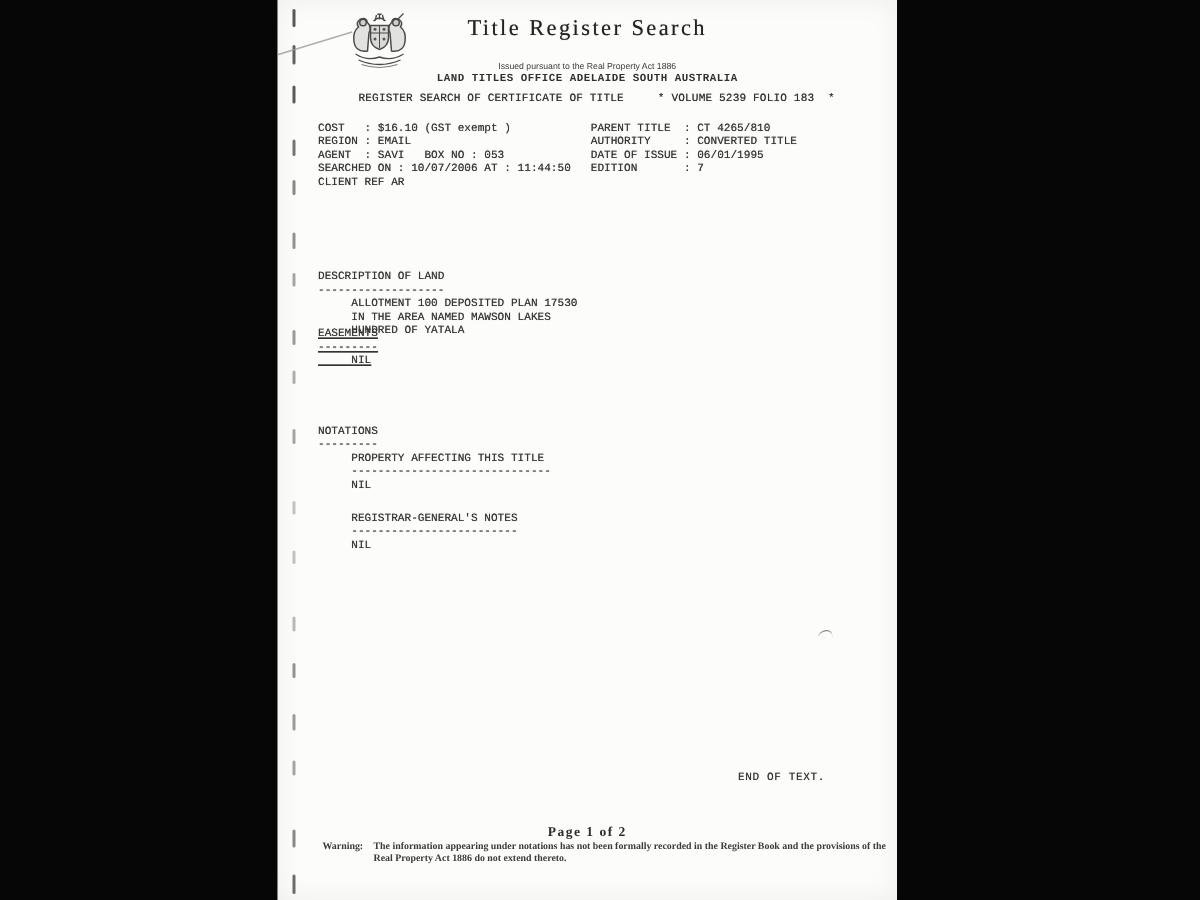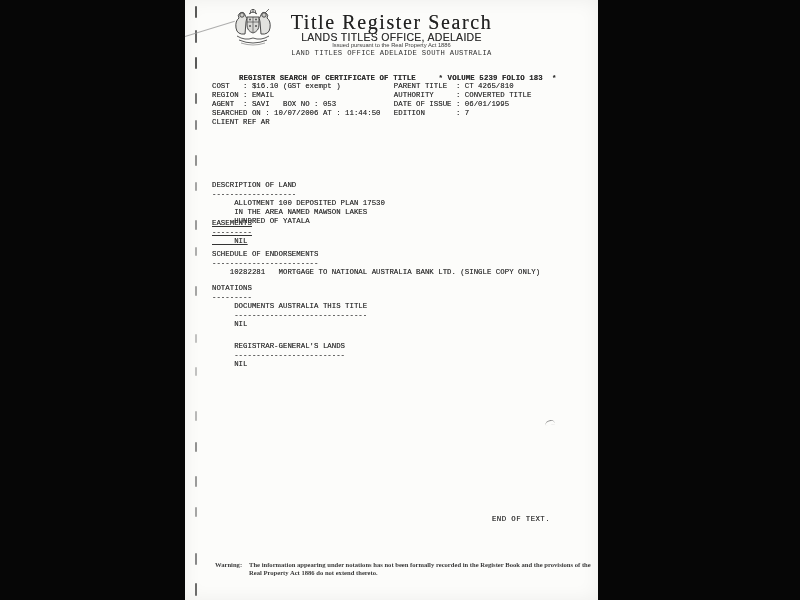--- a/index.html
+++ b/index.html
@@ -22,42 +22,42 @@
   }
   .stray-mark{
     position:absolute;left:360px;top:420px;width:10px;height:4px;
     border-top:1.2px solid #6a6a6a;border-radius:60% 40% 0 0/100% 100% 0 0;
     transform:rotate(-6deg);opacity:.75;
   }
   
   .coat{position:absolute;left:40px;top:7px;}
   .hdr{position:absolute;left:0;width:413px;text-align:center;color:#2b2b2b;}
   .hdr-title{
-    top:11px;font-family:"Liberation Serif", serif;font-size:20px;
+    top:11px;font-family:"Liberation Serif", serif;font-size:15px;
     letter-spacing:1.6px;color:#222;text-shadow:0 0 .5px rgba(30,30,30,.55);
   }
   .hdr-office{
     top:31px;font-family:"Liberation Sans", sans-serif;font-size:10.5px;
     letter-spacing:.3px;color:#2e2e2e;text-shadow:0 0 .4px rgba(40,40,40,.5);
   }
   .hdr-issued{
     top:42px;font-family:"Liberation Sans", sans-serif;font-size:5.8px;color:#3a3a3a;
   }
   .hdr-office2{
     top:49px;font-family:"Liberation Mono","DejaVu Sans Mono",monospace;
-    font-size:7.2px;font-weight:normal;letter-spacing:.35px;color:#303030;
+    font-size:7.2px;font-weight:bold;letter-spacing:.35px;color:#303030;
   }
   
   .mono{
     position:absolute;
     font-family:"Liberation Mono","DejaVu Sans Mono",monospace;
     font-size:7.4px;line-height:9px;color:#333;
     white-space:pre;text-shadow:0 0 .45px rgba(45,45,45,.65);
   }
-  .register-line{left:54px;top:74px;font-weight:bold;letter-spacing:.1px;color:#2e2e2e;}
+  .register-line{left:54px;top:62px;font-weight:normal;letter-spacing:.1px;color:#2e2e2e;}
   .info-block{left:27px;top:82px;}
   .sec-proprietor{left:27px;top:135px;}
   .sec-land{left:27px;top:169px;margin-top:12px;}
   .sec-easements{left:27px;top:219px;text-decoration:underline;}
   .sec-endorsements{left:27px;top:250px;}
   .sec-notations{left:27px;top:284px;}
   .sec-registrar{left:27px;top:342px;}
   .end-of-text{left:307px;top:515px;letter-spacing:.4px;}
   
   .page-number{
@@ -124,50 +124,47 @@
           <circle cx="39" cy="8" r="2.2" fill="#cfcfcb"></circle>
           <path d="M40 6 l4 -4" stroke-width=".8"></path>
 
           <path d="M12 29 q8 5 16 2 q8 3 16 -2 M14 33 q14 6 28 0" stroke-width=".9"></path>
           <path d="M16 36 q12 4 24 0" stroke-width=".7" opacity=".7"></path>
         </g>
       </svg>
     </div>
 
     <div class="hdr hdr-title">Title Register Search</div>
-    <div class="hdr hdr-office">LANDS TITLES OFFICE, ADELAIDE</div>
     <div class="hdr hdr-issued">Issued pursuant to the Real Property Act 1886</div>
     <div class="hdr hdr-office2">LAND TITLES OFFICE ADELAIDE SOUTH AUSTRALIA</div>
     <div class="mono register-line">REGISTER SEARCH OF CERTIFICATE OF TITLE     * VOLUME 5239 FOLIO 183  *</div>
 
     <div class="mono info-block">COST   : $16.10 (GST exempt )            PARENT TITLE  : CT 4265/810
 REGION : EMAIL                           AUTHORITY     : CONVERTED TITLE
 AGENT  : SAVI   BOX NO : 053             DATE OF ISSUE : 06/01/1995
 SEARCHED ON : 10/07/2006 AT : 11:44:50   EDITION       : 7
 CLIENT REF AR</div>
 
     <div class="mono sec-land">DESCRIPTION OF LAND
 -------------------
      ALLOTMENT 100 DEPOSITED PLAN 17530
      IN THE AREA NAMED MAWSON LAKES
      HUNDRED OF YATALA</div>
     <div class="mono sec-easements">EASEMENTS
 ---------
      NIL</div>
-    <div class="mono sec-endorsements">SCHEDULE OF ENDORSEMENTS
-------------------------
-    10282281   MORTGAGE TO NATIONAL AUSTRALIA BANK LTD. (SINGLE COPY ONLY)</div>
     <div class="mono sec-notations">NOTATIONS
 ---------
-     DOCUMENTS AUSTRALIA THIS TITLE
+     PROPERTY AFFECTING THIS TITLE
      ------------------------------
      NIL</div>
-    <div class="mono sec-registrar">     REGISTRAR-GENERAL'S LANDS
+    <div class="mono sec-registrar">     REGISTRAR-GENERAL'S NOTES
      -------------------------
      NIL</div>
 
     <div class="mono end-of-text">END OF TEXT.</div>
 
+    <div class="page-number">Page 1 of 2</div>
     <div class="warning-label">Warning:</div>
     <div class="warning-text">The information appearing under notations has not been formally recorded in the Register Book and the provisions of the Real Property Act 1886 do not extend thereto.</div>
 
   </div>
 </div>
 
 </body></html>

